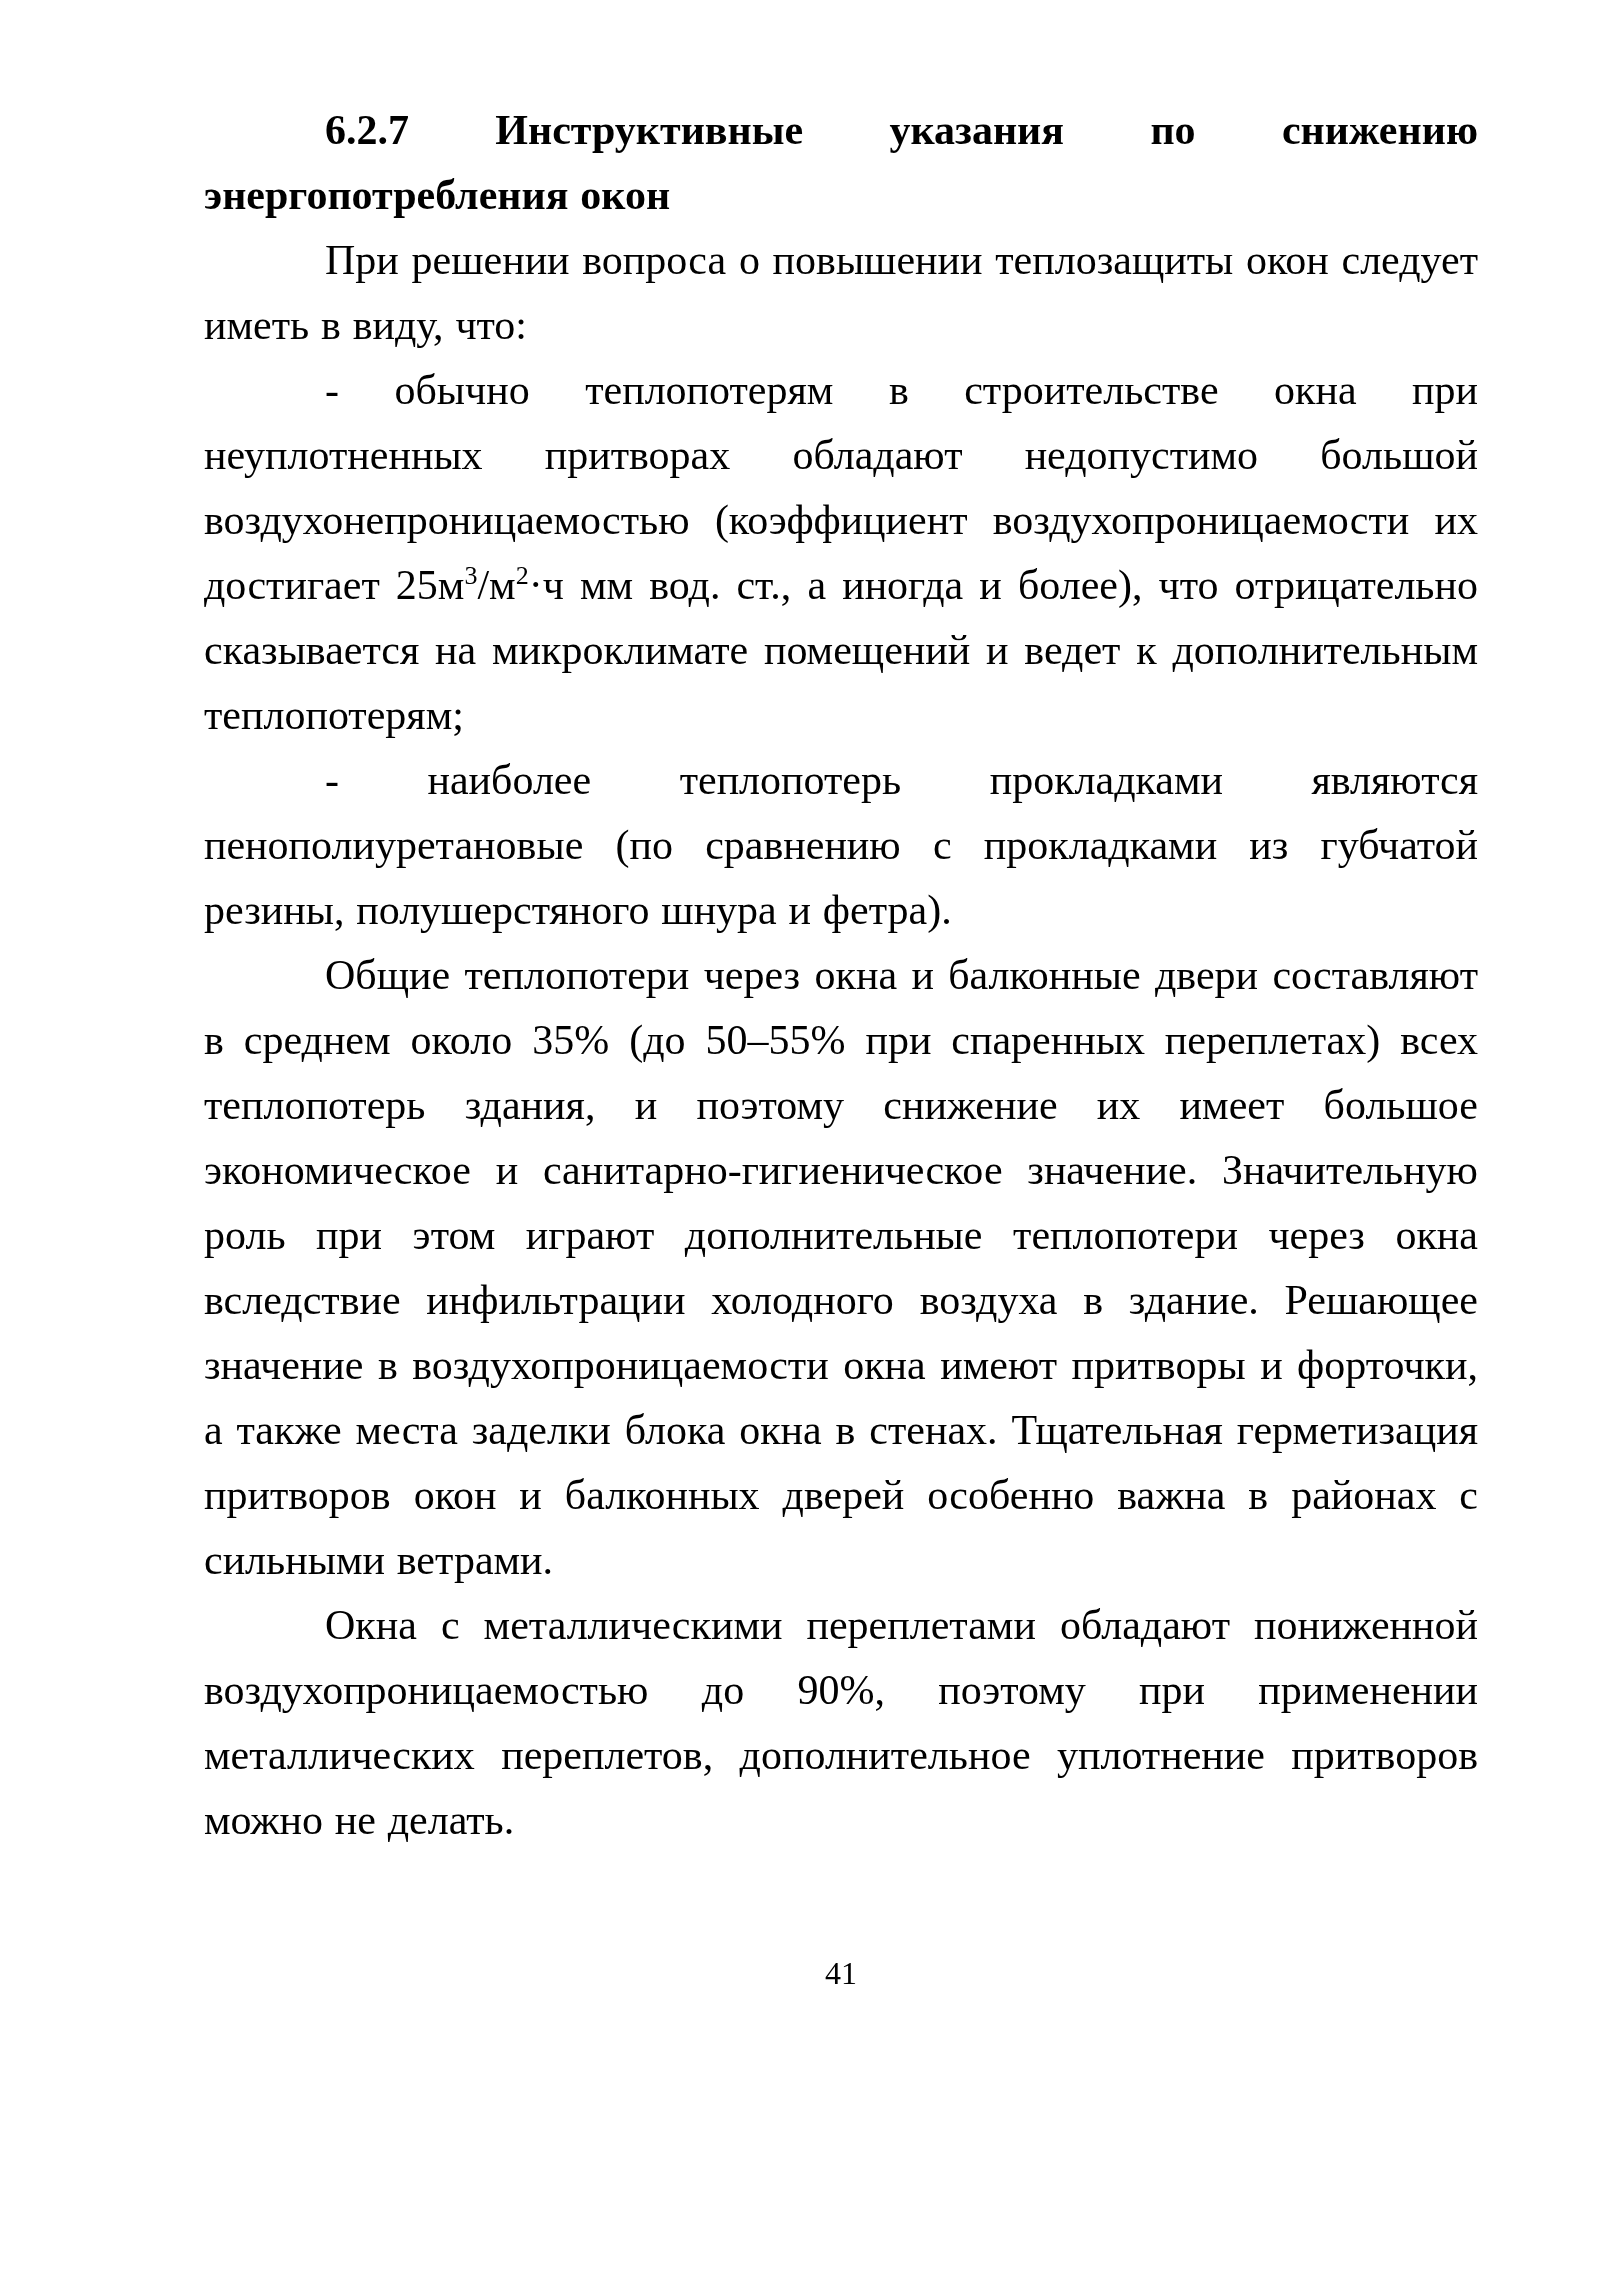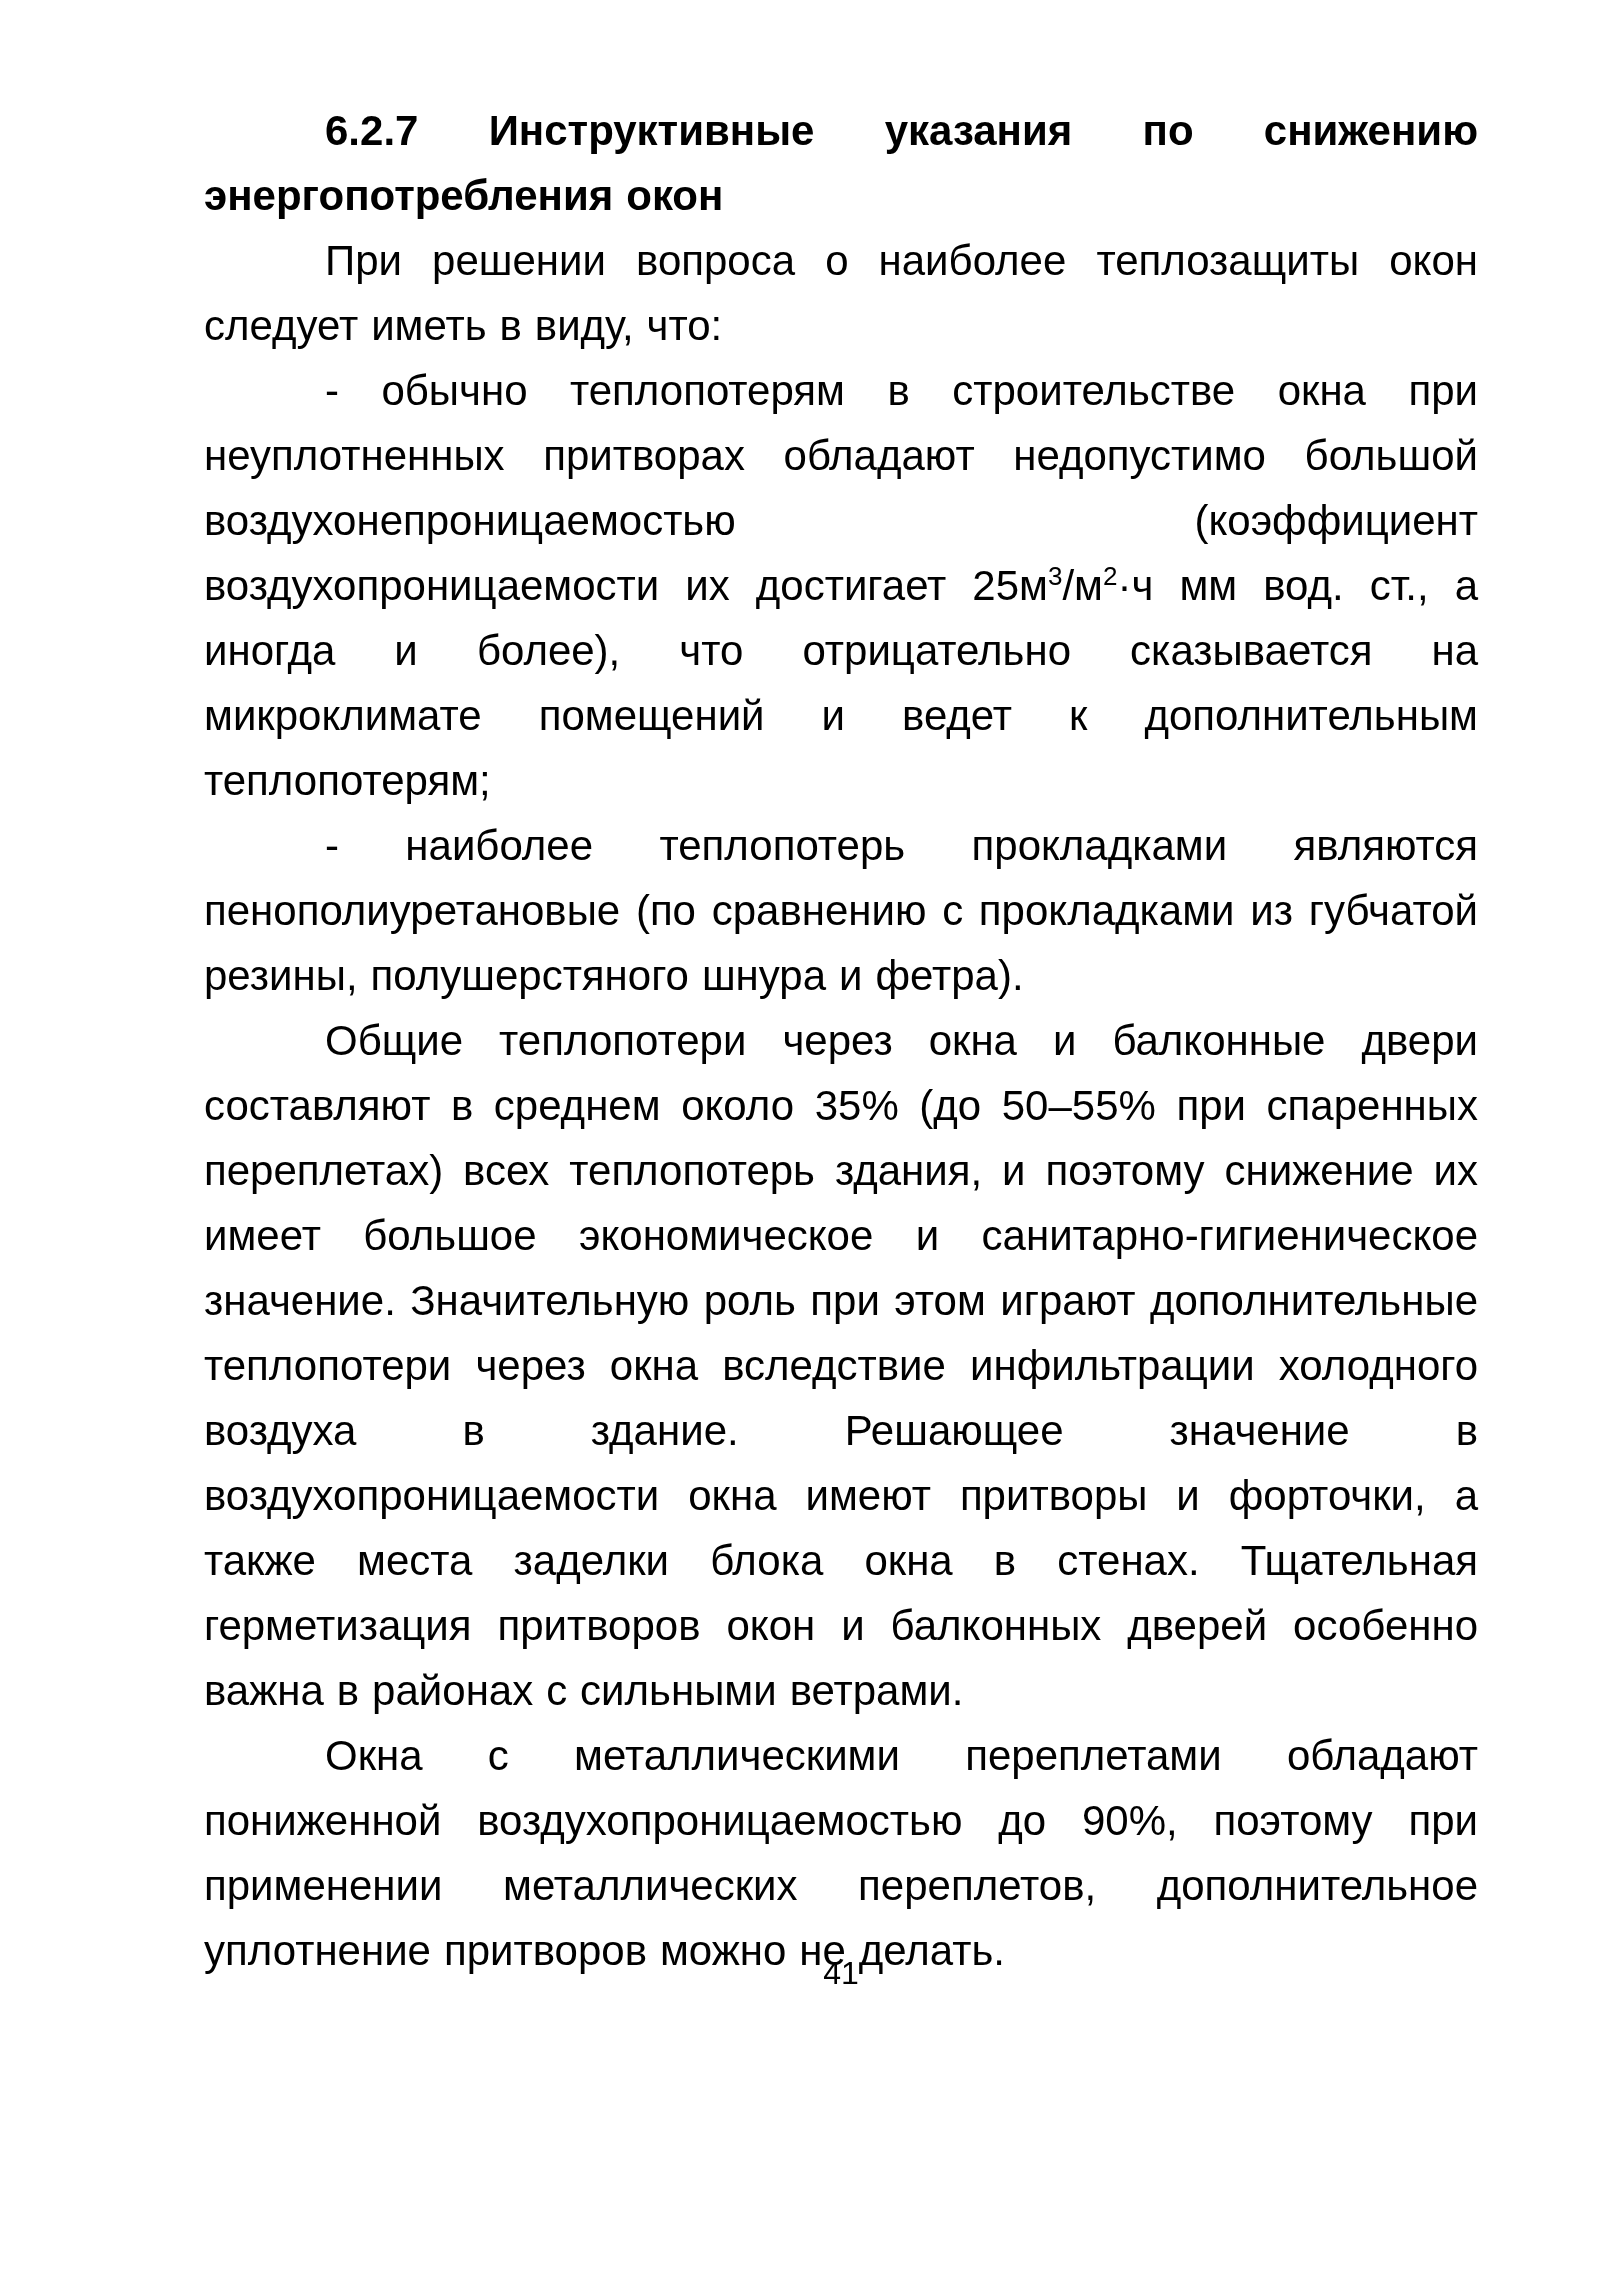--- a/index.html
+++ b/index.html
@@ -6,21 +6,21 @@
     margin: 0;
     padding: 0;
     background: #ffffff;
   }
   .page {
     position: relative;
     width: 1623px;
     height: 2040px;
     background: #ffffff;
     color: #000000;
-    font-family: Liberation Sans, sans-serif;
+    font-family: Liberation Serif, serif;
     overflow: hidden;
   }
   .content {
     position: absolute;
     left: 204px;
     top: 98px;
     width: 1274px;
   }
   .content p {
     margin: 0;
@@ -49,21 +49,21 @@
   }
 </style>
 </head>
 <body>
 
 <div class="page">
   <div class="content">
 
     <p class="heading">6.2.7 Инструктивные указания по снижению энергопотребления окон</p>
 
-    <p>При решении вопроса о наиболее теплозащиты окон следует иметь в виду, что:</p>
+    <p>При решении вопроса о повышении теплозащиты окон следует иметь в виду, что:</p>
 
     <p><span>- обычно теплопотерям в строительстве окна при неуплотненных притворах обладают недопустимо большой воздухонепроницаемостью (коэффициент воздухопроницаемости их достигает 25м</span><sup>3</sup><span>/м</span><sup>2</sup><span>·ч мм вод. ст., а иногда и более), что отрицательно сказывается на микроклимате помещений и ведет к дополнительным теплопотерям;</span></p>
 
 
     <p>- наиболее теплопотерь прокладками являются пенополиуретановые (по сравнению с прокладками из губчатой резины, полушерстяного шнура и фетра).</p>
 
     <p>Общие теплопотери через окна и балконные двери составляют в среднем около 35% (до 50–55% при спаренных переплетах) всех теплопотерь здания, и поэтому снижение их имеет большое экономическое и санитарно-гигиеническое значение. Значительную роль при этом играют дополнительные теплопотери через окна вследствие инфильтрации холодного воздуха в здание. Решающее значение в воздухопроницаемости окна имеют притворы и форточки, а также места заделки блока окна в стенах. Тщательная герметизация притворов окон и балконных дверей особенно важна в районах с сильными ветрами.</p>
 
 
     <p>Окна с металлическими переплетами обладают пониженной воздухопроницаемостью до 90%, поэтому при применении металлических переплетов, дополнительное уплотнение притворов можно не делать.</p>

